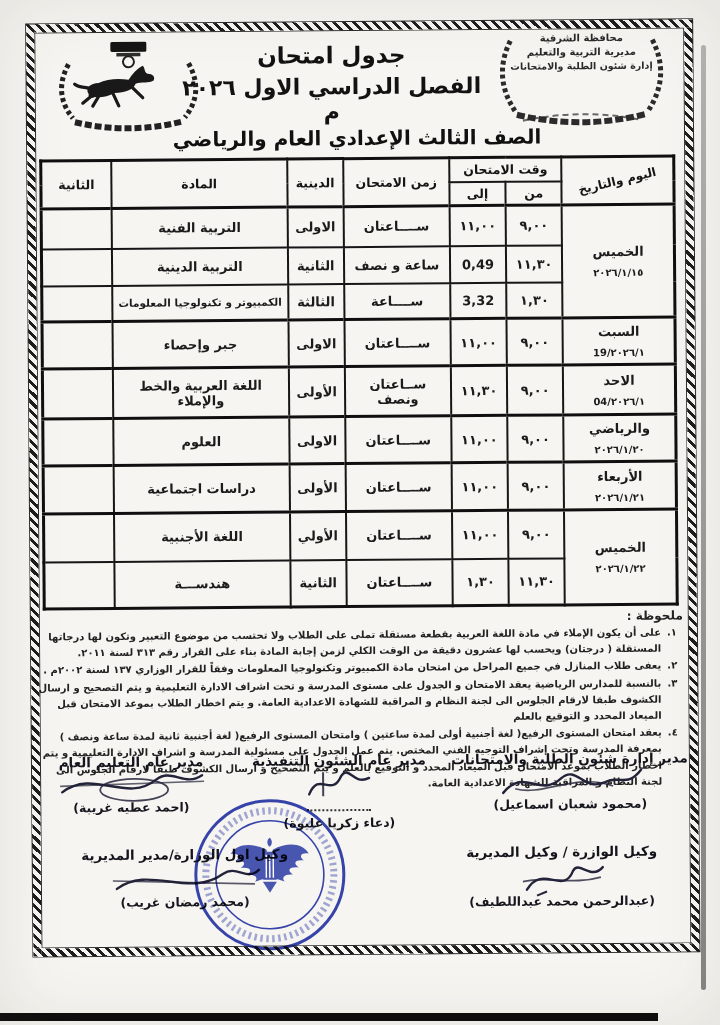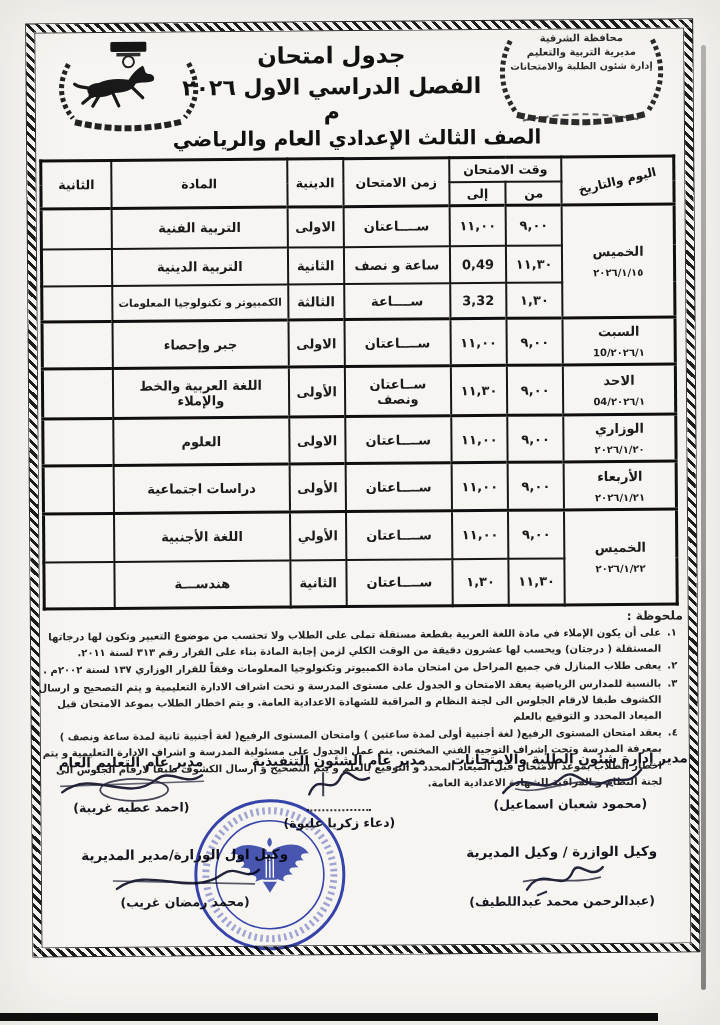--- a/index.html
+++ b/index.html
@@ -165,21 +165,21 @@
         <td>١,٣٠</td>
         <td>3,32</td>
         <td>ســــاعة</td>
         <td>الثالثة</td>
         <td class="subj subj-sm">الكمبيوتر و تكنولوجيا المعلومات</td>
         <td></td>
       </tr>
       <tr class="g-start r4">
         <td class="day-cell">
           <div class="d-name">السبت</div>
-          <div class="d-date">٢٠٢٦/١/10</div>
+          <div class="d-date">٢٠٢٦/١/19</div>
         </td>
         <td>٩,٠٠</td>
         <td>١١,٠٠</td>
         <td>ســــاعتان</td>
         <td>الاولى</td>
         <td class="subj">جبر وإحصاء</td>
         <td></td>
       </tr>
       <tr class="g-start r5">
         <td class="day-cell">
@@ -188,21 +188,21 @@
         </td>
         <td>٩,٠٠</td>
         <td>١١,٣٠</td>
         <td>ســاعتان ونصف</td>
         <td>الأولى</td>
         <td class="subj">اللغة العربية والخط والإملاء</td>
         <td></td>
       </tr>
       <tr class="g-start r6">
         <td class="day-cell">
-          <div class="d-name">الوزاري</div>
+          <div class="d-name">والرياضي</div>
           <div class="d-date">٢٠٢٦/١/٢٠</div>
         </td>
         <td>٩,٠٠</td>
         <td>١١,٠٠</td>
         <td>ســــاعتان</td>
         <td>الاولى</td>
         <td class="subj">العلوم</td>
         <td></td>
       </tr>
       <tr class="g-start r7">

